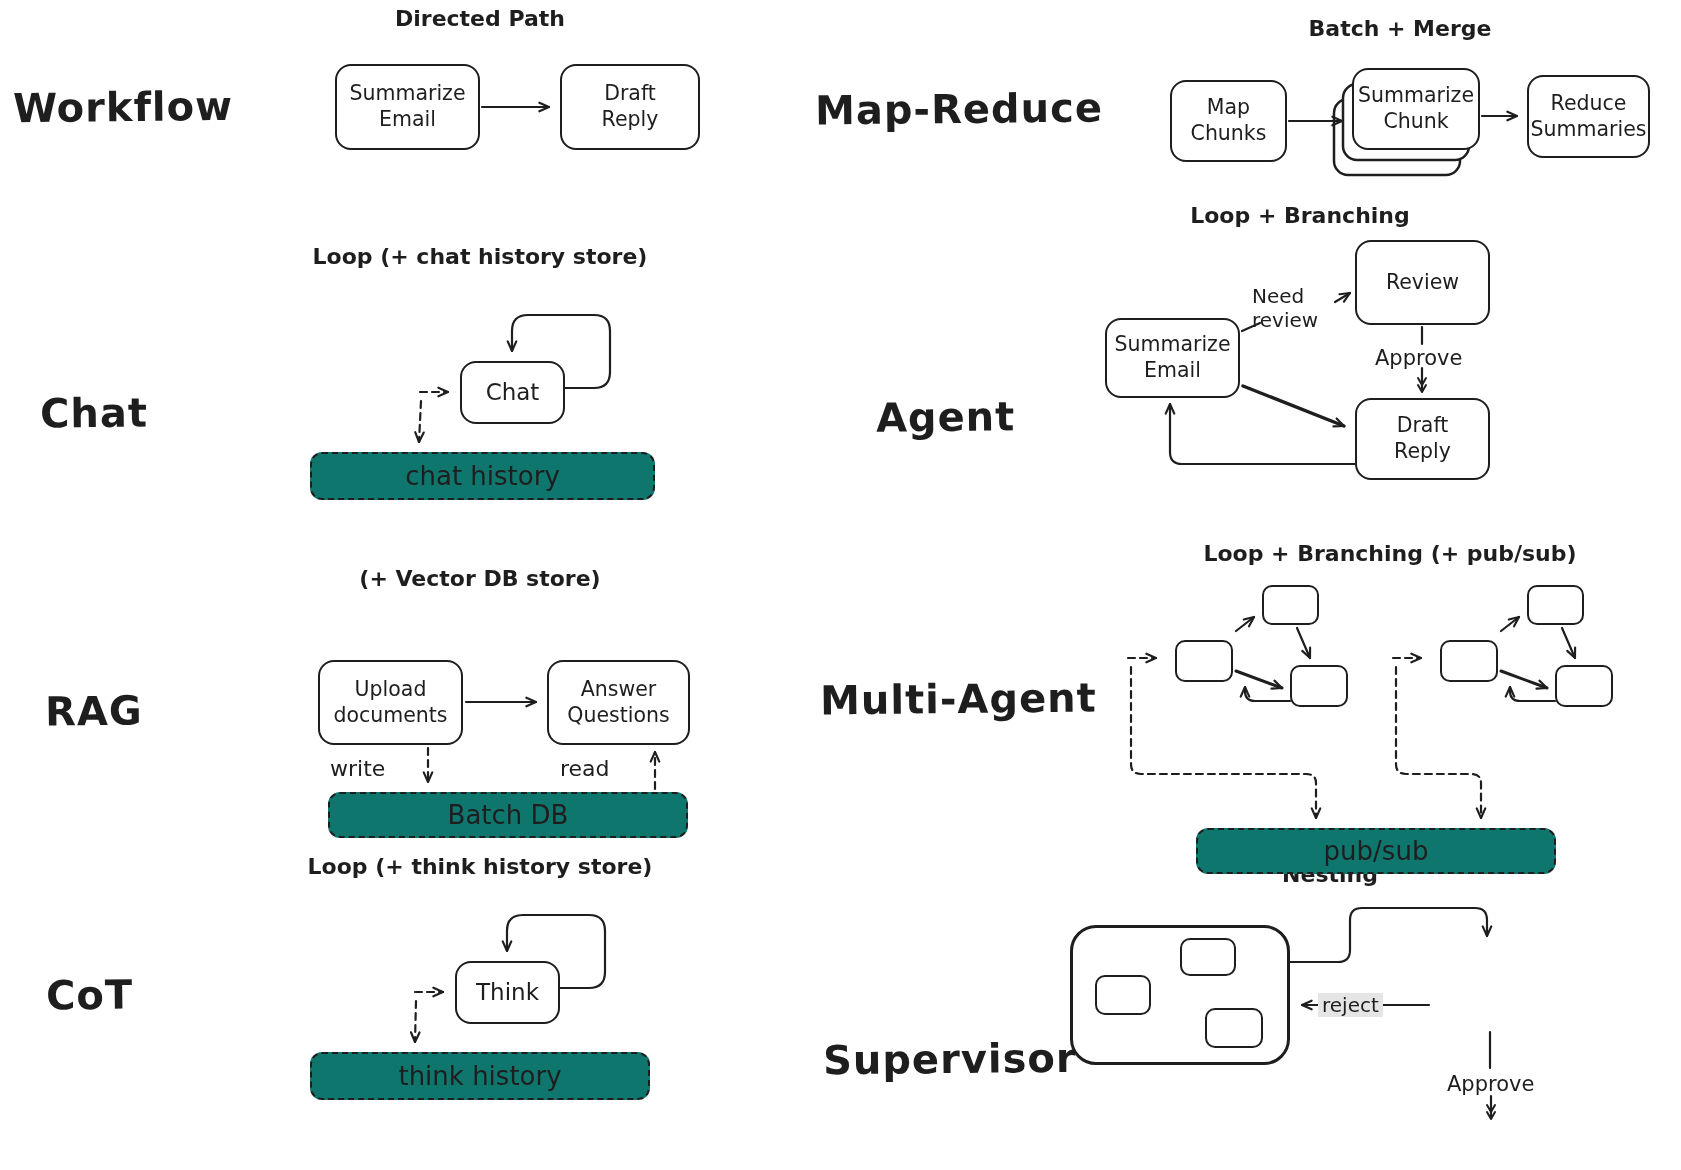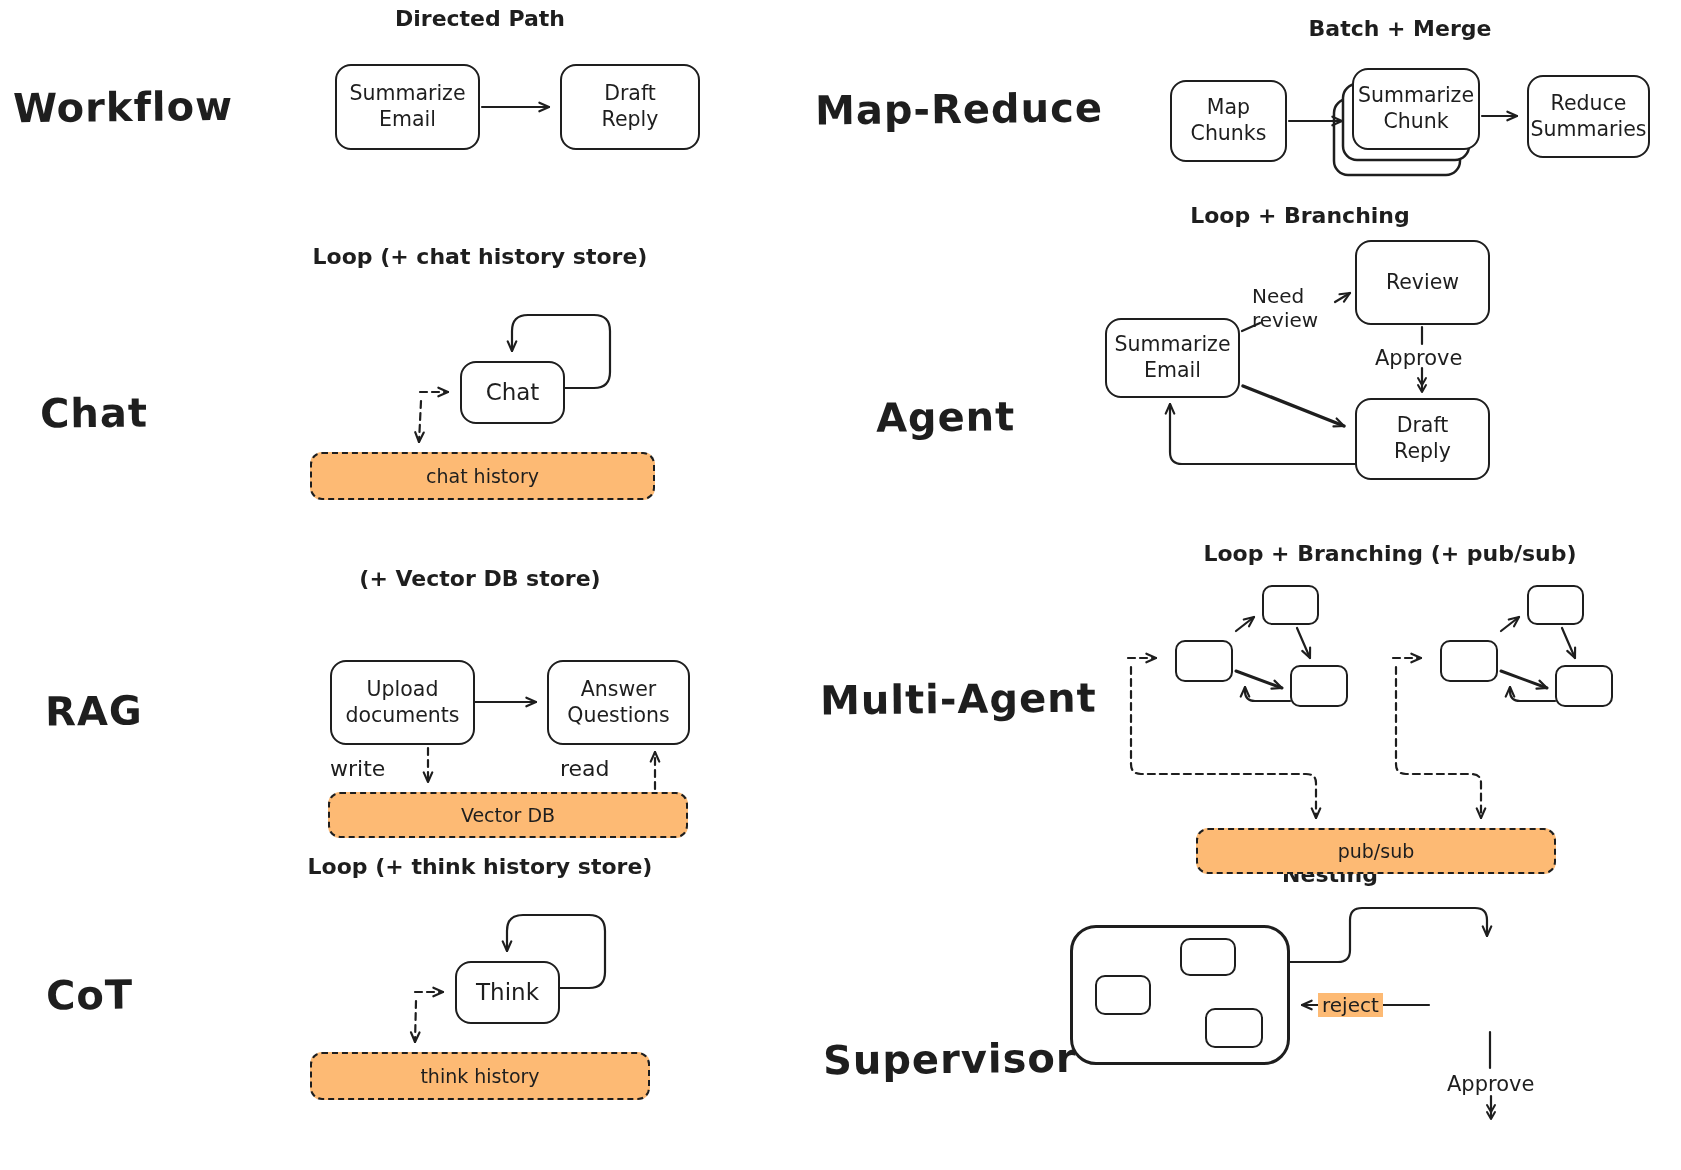--- a/index.html
+++ b/index.html
@@ -6,26 +6,26 @@
   .canvas{position:relative;width:1681px;height:1170px;background:#ffffff;overflow:hidden;
           font-family:"DejaVu Sans",sans-serif;color:#1e1e1e;}
   .abs{position:absolute;}
   svg.edges{position:absolute;left:0;top:0;width:1681px;height:1170px;}
   .rowlabel{font-size:40px;font-weight:bold;letter-spacing:1px;transform:rotate(-0.6deg);white-space:nowrap;}
   .title{font-size:22px;font-weight:700;text-align:center;white-space:nowrap;}
   .node{border:2.5px solid #1e1e1e;border-radius:16px;background:#ffffff;
         display:flex;align-items:center;justify-content:center;text-align:center;
         font-size:20.5px;line-height:1.25;white-space:pre-line;box-sizing:border-box;}
   .node.small{border-radius:10px;}
-  .store{border:2.5px dashed #1e1e1e;border-radius:12px;background:#fdba74;
+  .store{border:2.5px dashed #1e1e1e;border-radius:12px;background:#0f766e;
         display:flex;align-items:center;justify-content:center;text-align:center;
-        font-size:19px;box-sizing:border-box;}
+        font-size:26px;box-sizing:border-box;}
   .container-box{border:3px solid #1e1e1e;border-radius:26px;background:#ffffff;box-sizing:border-box;}
   .elabel{font-size:20px;text-align:left;white-space:pre-line;line-height:1.2;}
-  .elabel.bgw{background:#fdba74;padding:0 4px;}
+  .elabel.bgw{background:#e5e5e5;padding:0 4px;}
 </style>
 </head>
 <body>
 
 <div class="canvas">
 
   <svg class="edges" viewBox="0 0 1681 1170" fill="none" stroke="#1e1e1e" stroke-width="2.2" stroke-linecap="round" stroke-linejoin="round">
     <defs>
       <marker id="mA" viewBox="0 0 14 14" refX="12" refY="7" markerWidth="15" markerHeight="15" orient="auto" markerUnits="userSpaceOnUse">
         <path d="M3 3 L12 7 L3 11" fill="none" stroke="#1e1e1e" stroke-width="2" stroke-linecap="round" stroke-linejoin="round"></path>
@@ -104,25 +104,25 @@
   <div class="abs title" style="left:1230px;top:862px;width:200px;">Nesting</div>
 
   <div class="abs node" style="left:335px;top:64px;width:145px;height:86px;">Summarize
 Email</div>
   <div class="abs node" style="left:560px;top:64px;width:140px;height:86px;">Draft
 Reply</div>
 
   <div class="abs node" style="left:460px;top:361px;width:105px;height:63px;font-size:23px;">Chat</div>
   <div class="abs store" style="left:310px;top:452px;width:345px;height:48px;">chat history</div>
 
-  <div class="abs node" style="left:330px;top:660px;width:145px;height:85px;">Upload
+  <div class="abs node" style="left:318px;top:660px;width:145px;height:85px;">Upload
 documents</div>
   <div class="abs node" style="left:547px;top:660px;width:143px;height:85px;">Answer
 Questions</div>
-  <div class="abs store" style="left:328px;top:792px;width:360px;height:46px;">Vector DB</div>
+  <div class="abs store" style="left:328px;top:792px;width:360px;height:46px;">Batch DB</div>
   <div class="abs elabel" style="left:330px;top:756px;width:85px;font-size:22px;">write</div>
   <div class="abs elabel" style="left:560px;top:756px;width:85px;font-size:22px;">read</div>
 
   <div class="abs node" style="left:455px;top:961px;width:105px;height:63px;font-size:23px;">Think</div>
   <div class="abs store" style="left:310px;top:1052px;width:340px;height:48px;">think history</div>
 
   <div class="abs node" style="left:1170px;top:80px;width:117px;height:82px;">Map
 Chunks</div>
   <div class="abs node" style="left:1352px;top:68px;width:128px;height:82px;">Summarize
 Chunk</div>

